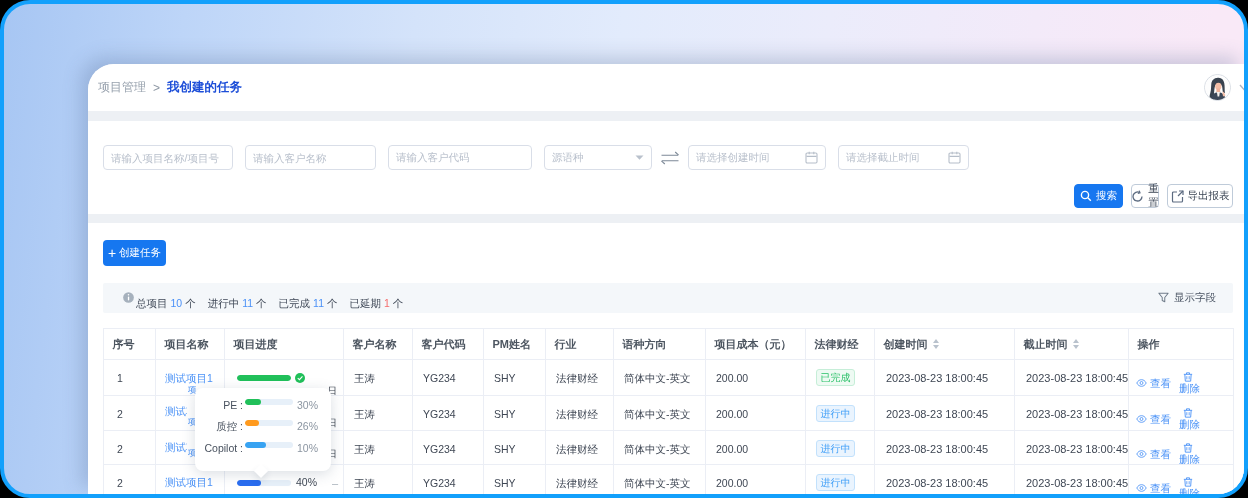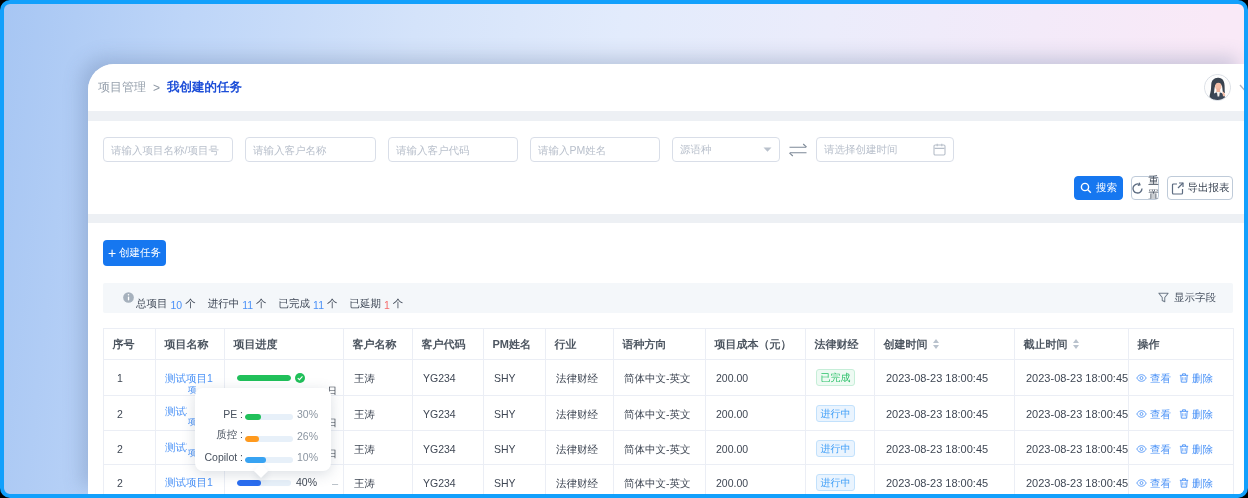--- a/index.html
+++ b/index.html
@@ -1,46 +1,46 @@
 <!DOCTYPE html>
 <html><head>
 <meta charset="utf-8">
 <style>
 * { margin:0; padding:0; box-sizing:border-box; }
 html,body { width:1248px; height:498px; background:#000; overflow:hidden;
   font-family:"Liberation Sans","DejaVu Sans",sans-serif; }
-.frame { position:absolute; inset:0; border-radius:10px; border:4px solid #12a0fc;
+.frame { position:absolute; inset:0; border-radius:30px; border:4px solid #12a0fc;
   background:linear-gradient(96deg,#a7c6f3 0%,#bdd5f8 14%,#d4e3fa 32%,#e2ebfc 48%,#ebecfb 64%,#f3eaf9 80%,#f9e9f7 94%);
   overflow:hidden; }
 .app { position:absolute; left:84px; top:60px; right:0; bottom:0;
   background:#edf0f4; border-top-left-radius:26px;
   box-shadow:-7px -7px 18px rgba(70,95,140,.25); display:flex; flex-direction:column; }
 
 .header { height:47px; background:#fff; border-top-left-radius:26px;
   display:flex; align-items:center; padding:0 12px 0 10px; flex:none; }
 .crumb { font-size:12.5px; display:flex; align-items:center; }
 .crumb .sect { color:#97a1ad; font-size:12px; }
 .crumb .sep { color:#8d97a3; margin:0 7px; font-size:12px; }
 .crumb .cur { color:#1d4ed8; font-weight:600; }
 .header-right { margin-left:auto; display:flex; align-items:center; }
 .avatar { width:27px; height:27px; border-radius:50%; border:1px solid #d8dde4;
   overflow:hidden; background:#fdfdfd; flex:none; }
 .hdr-caret { margin-left:8px; margin-right:-17px; display:flex; }
 .gap { flex:none; background:#edf0f4; }
 .g1 { height:10px; } .g2 { height:9px; }
 
-.filter { height:93px; background:#fff; flex:none; padding:16px 11px 0 15px; }
+.filter { height:93px; background:#fff; flex:none; padding:24px 11px 0 15px; }
 .filter-row { display:flex; align-items:center; }
 .fld { height:25px; border:1px solid #d9dee8; border-radius:4px; background:#fff;
   display:flex; align-items:center; padding:0 7px 0 7px; margin-right:12px; flex:none; }
 .fld input { border:none; outline:none; width:100%; font-size:10.5px;
   font-family:inherit; color:#333; background:transparent; }
 .fld input::placeholder { color:#b9c0cc; }
 .fld .ph { color:#b9c0cc; font-size:10.5px; flex:1; white-space:nowrap; overflow:hidden; }
-.w1{width:130px;} .w2{width:131px;} .w3{width:130px;} .w4{width:130px;}
+.w1{width:130px;} .w2{width:131px;} .w3{width:144px;font-family:Liberation Mono, monospace;} .w4{width:130px;}
 .wsel1{width:108px; margin-right:6px;} .wsel2{width:113px;}
 .wdate1{width:138px;} .wdate2{width:131px; margin-right:0;}
 .swap { width:24px; margin-right:6px; flex:none; display:flex; align-items:center; justify-content:center; }
 .btn-row { display:flex; justify-content:flex-end; align-items:center; margin-top:14px; }
 .btn { height:24px; border-radius:4px; font-size:10.5px; display:inline-flex;
   align-items:center; justify-content:center; cursor:pointer; flex:none; padding:0;
   font-family:inherit; }
 .btn-primary { background:#1677f0; color:#fff; border:1px solid #1677f0; width:49px; }
 .btn-plain { background:#fff; color:#3b4554; border:1px solid #bfcbd9; }
 .btn-reset { width:28px; } .btn-export { width:66px; }
@@ -48,21 +48,21 @@
 .btn + .btn { margin-left:8px; }
 
 .main { background:#fff; flex:1; padding:17px 11px 0 15px; position:relative; }
 .create-btn { height:26px; width:63px; background:#1677f0; border:none; border-radius:4px;
   color:#fff; font-size:10.5px; display:inline-flex; align-items:center; justify-content:center;
   cursor:pointer; font-family:inherit; }
 .create-btn .plus { font-size:14px; margin-right:3px; font-weight:400; line-height:1; }
 .stats { margin-top:16.5px; height:30px; background:#f4f7fa; border-radius:2px;
   display:flex; align-items:center; padding:0 17px 0 20px; font-size:10.5px; color:#3f4857; }
 #stats-items { display:flex; align-items:center; }
-.stats .grp { display:flex; align-items:flex-end; margin-right:12px;margin-top:12px; }
+.stats .grp { display:flex; align-items:flex-start; margin-right:12px;margin-top:12px; }
 .stats .num { margin:0 3px; }
 .stats .blue { color:#4a90f7; } .stats .red { color:#f56c6c; }
 .info-ic { margin-right:2px; display:flex; }
 .show-fields { margin-left:auto; display:flex; align-items:center; color:#4c5665; font-size:10.5px; cursor:pointer; }
 .show-fields svg { margin-right:5px; }
 
 table.grid { margin-top:15.5px; border-collapse:collapse; table-layout:fixed; width:1130px; }
 table.grid th, table.grid td { border:1px solid #ebeef5; font-size:10.5px;
   text-align:left; padding:0; overflow:hidden; white-space:nowrap; }
 table.grid th { height:31px; color:#4c5560; font-weight:700; background:#fff; padding-left:8.5px; font-size:11px; }
@@ -87,28 +87,28 @@
 .check-ic { margin-left:4px; flex:none; display:flex; align-items:center; }
 .badge { position:absolute; left:10px; top:9px; height:17px; line-height:15px; padding:0 3.5px;
   font-size:10px; border-radius:3px; border:1px solid; }
 .badge.success { color:#2cc169; background:#eefaf3; border-color:#c6eed8; }
 .badge.primary { color:#419ff7; background:#eaf4fe; border-color:#c2e1fc; }
 .cell-text { left:10px; top:13px; line-height:11px; font-size:10.5px; }
 .cell-date { left:11px; top:13px; line-height:11px; font-size:11px; }
 .ops { left:7px; top:12px; display:flex; align-items:center; }
 .op { display:inline-flex; align-items:center; color:#4c93f7; font-size:10.5px; cursor:pointer; line-height:12px; }
 .op svg { margin-right:3px; }
-.op + .op { margin-left:8px; }
+.op + .op { margin-left:8px;flex-direction:column; }
 
 .tooltip { position:absolute; left:191px; top:383.5px; width:135.7px; height:83.5px;
   background:#fff; border-radius:8px; box-shadow:0 3px 14px rgba(50,70,100,.18); z-index:20;
   padding-top:11px; }
 .tooltip .arrow { position:absolute; left:61px; bottom:-5px; width:10px; height:10px;
   background:#fff; transform:rotate(45deg); box-shadow:3px 3px 7px rgba(50,70,100,.12); }
-.tip-row { display:flex; align-items:flex-end; height:21.5px; }
+.tip-row { display:flex; align-items:flex-start; height:21.5px; }
 .tip-row .lbl { width:48px; text-align:right; font-size:10.5px; color:#49525f; flex:none; white-space:nowrap; }
 .tip-row .track { width:48px; margin-left:2px; }
 .tip-row .val { margin-left:4px; text-align:right; font-size:10.5px; color:#8b95a1; }
 </style>
 </head>
 <body>
 
 <div class="frame">
   <div class="app">
 
@@ -145,39 +145,44 @@
       <div class="filter-row">
         <div class="fld w1">
           <input placeholder="请输入项目名称/项目号" style="">
         </div>
         <div class="fld w2">
           <input placeholder="请输入客户名称" style="">
         </div>
         <div class="fld w3">
           <input placeholder="请输入客户代码" style="">
         </div>
-        <div class="fld w4">
-          <input placeholder="请输入PM姓名" style="">
-        </div>
         <div class="fld wsel1">
           <span class="ph">源语种</span>
           <svg width="9" height="5" viewBox="0 0 9 5">
               <path d="M0.5 0.5 L8.5 0.5 L4.5 4.8 Z" fill="#b9c1cc"></path>
             </svg>
         </div>
         <span class="swap">
           <svg width="22" height="14" viewBox="0 0 22 14">
             <path d="M2.5 4.2 L19 4.2" stroke="#7d8997" stroke-width="1.1" fill="none"></path>
             <path d="M16.2 1 L19.6 4.2" stroke="#7d8997" stroke-width="1.1" fill="none"></path>
             <path d="M19.5 9.8 L3 9.8" stroke="#7d8997" stroke-width="1.1" fill="none"></path>
             <path d="M5.8 13 L2.4 9.8" stroke="#7d8997" stroke-width="1.1" fill="none"></path>
           </svg>
         </span>
         <div class="fld wdate1">
           <span class="ph">请选择创建时间</span>
+          <svg width="13" height="13" viewBox="0 0 13 13">
+            <rect x="1" y="2" width="11" height="10" rx="1.2" fill="none" stroke="#b6bec9" stroke-width="1.1"></rect>
+            <path d="M1.5 5.4 L11.5 5.4" stroke="#b6bec9" stroke-width="1.1"></path>
+            <path d="M4.2 0.8 L4.2 3.2 M8.8 0.8 L8.8 3.2" stroke="#b6bec9" stroke-width="1.1"></path>
+          </svg>
+        </div>
+        <div class="fld wdate2">
+          <span class="ph">请选择截止时间</span>
           <svg width="13" height="13" viewBox="0 0 13 13">
             <rect x="1" y="2" width="11" height="10" rx="1.2" fill="none" stroke="#b6bec9" stroke-width="1.1"></rect>
             <path d="M1.5 5.4 L11.5 5.4" stroke="#b6bec9" stroke-width="1.1"></path>
             <path d="M4.2 0.8 L4.2 3.2 M8.8 0.8 L8.8 3.2" stroke="#b6bec9" stroke-width="1.1"></path>
           </svg>
         </div>
       </div>
       <div class="btn-row">
         <button class="btn btn-primary">
           <span class="bi">

